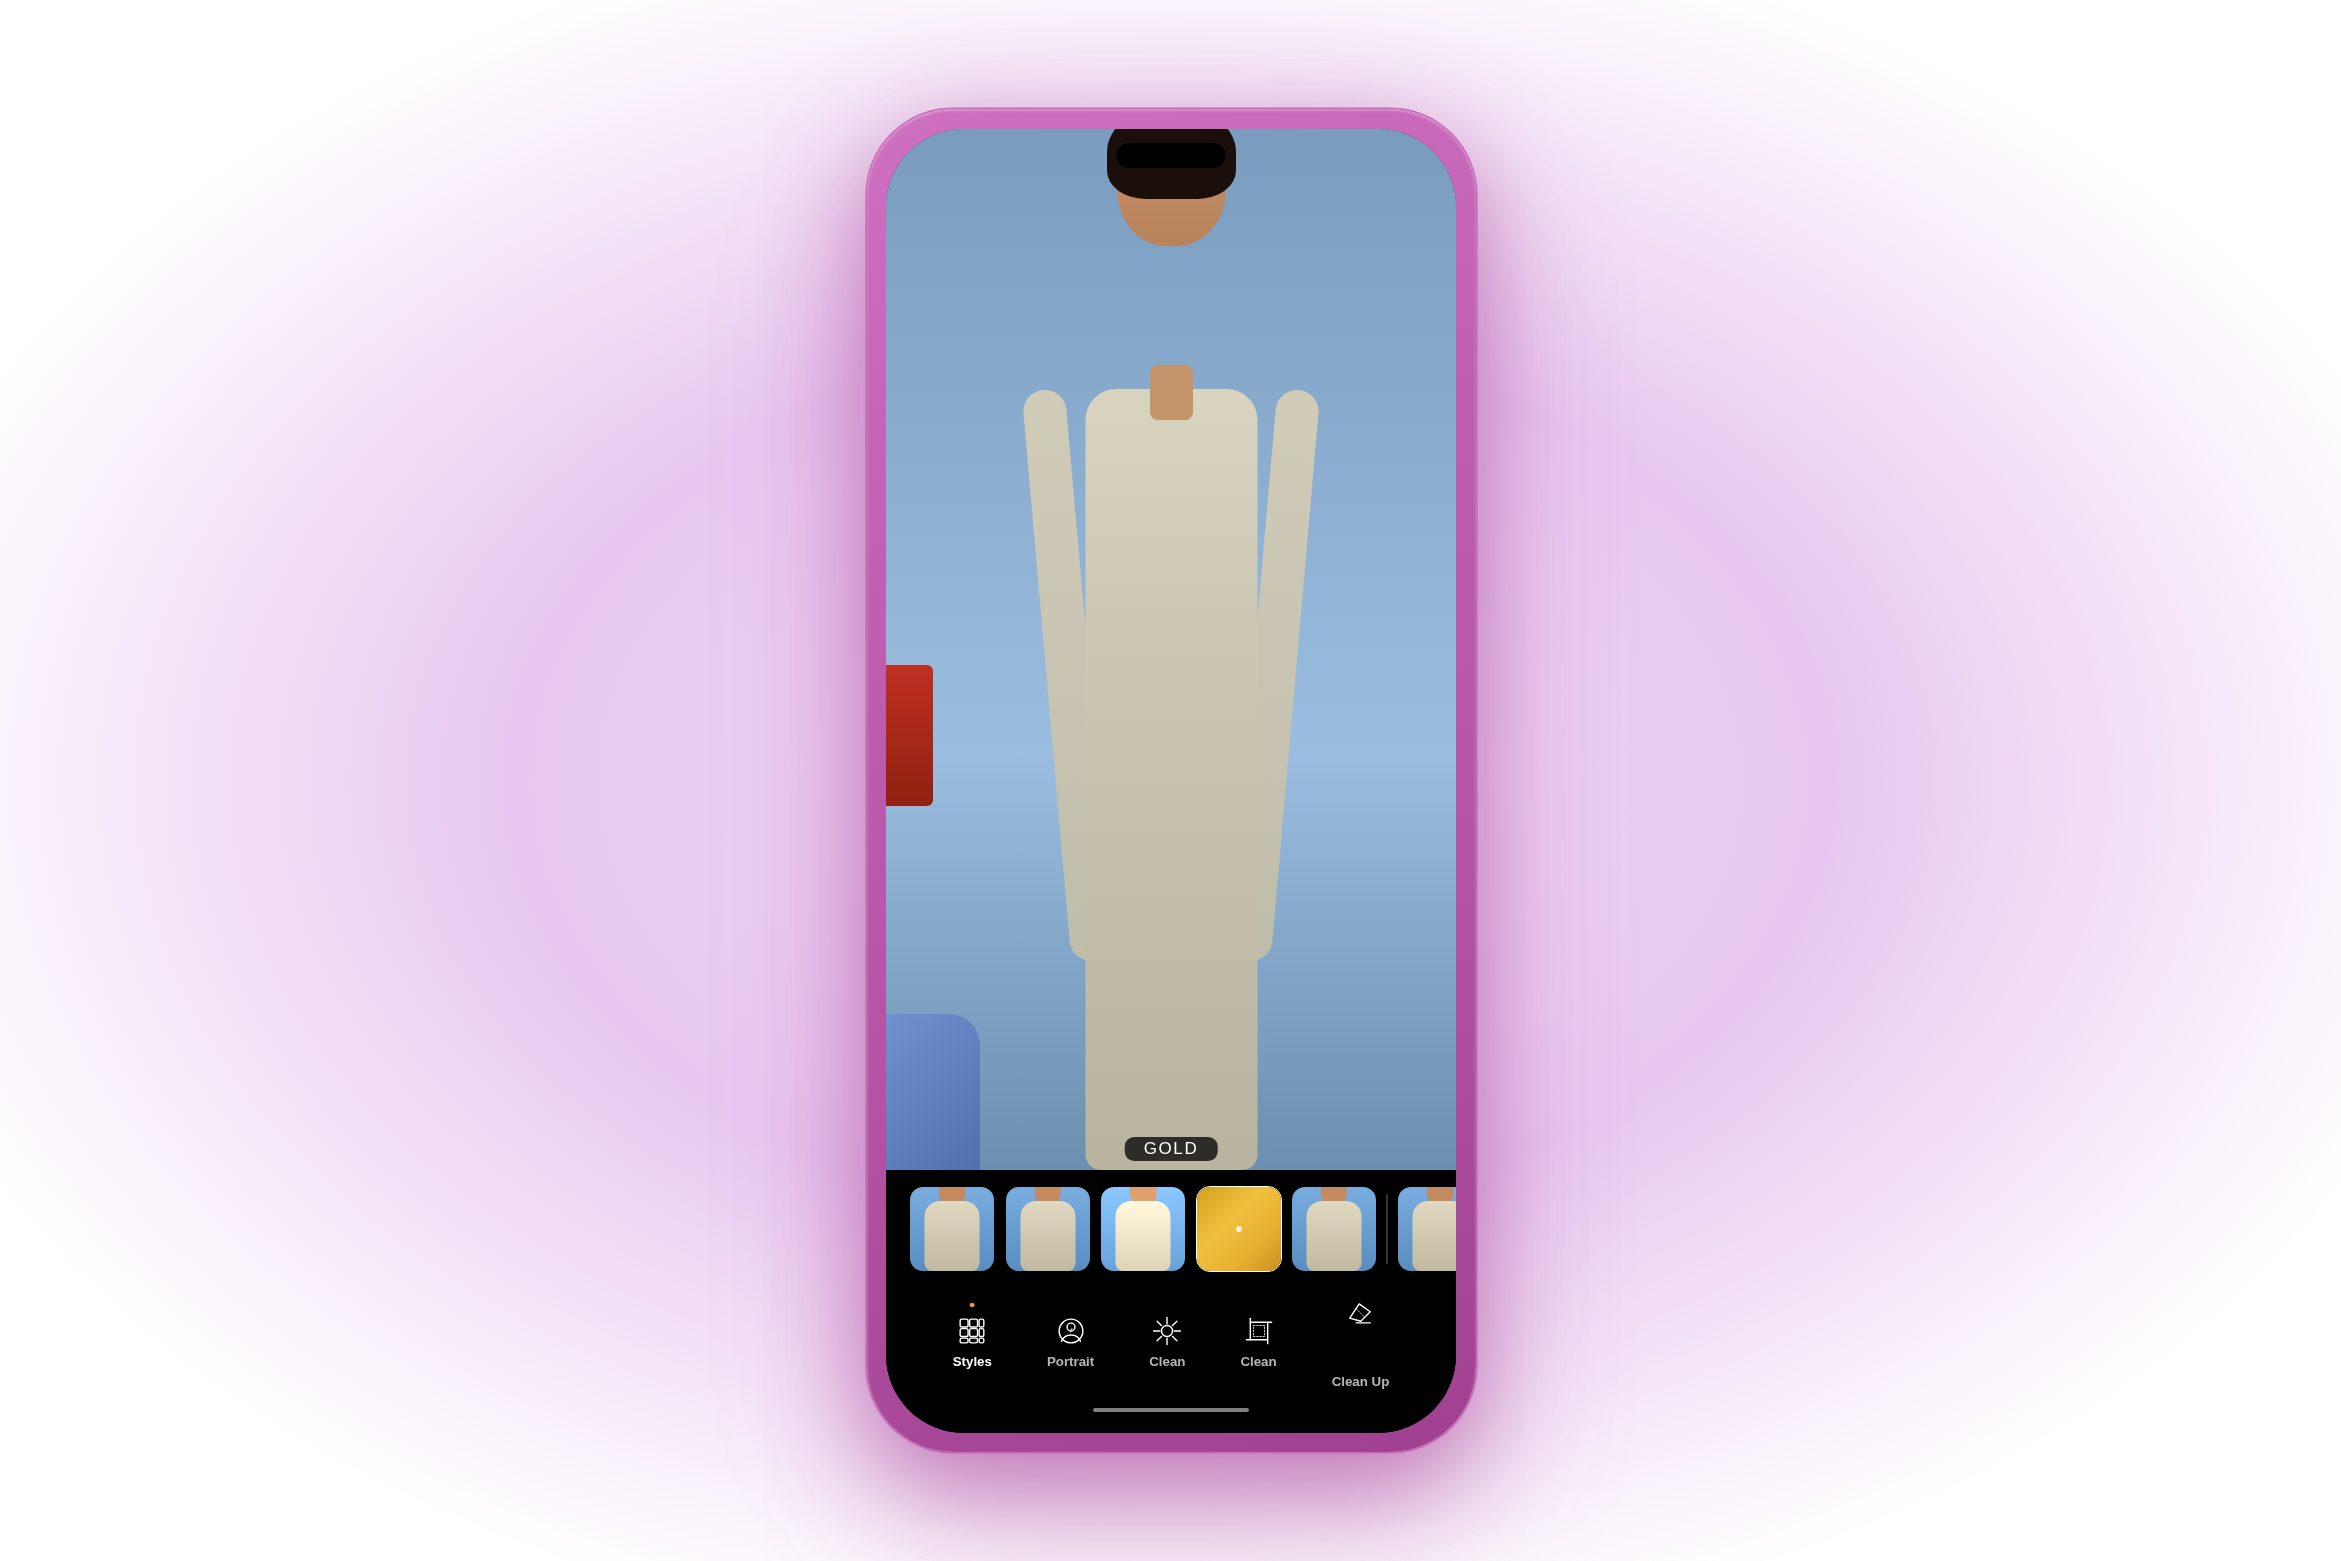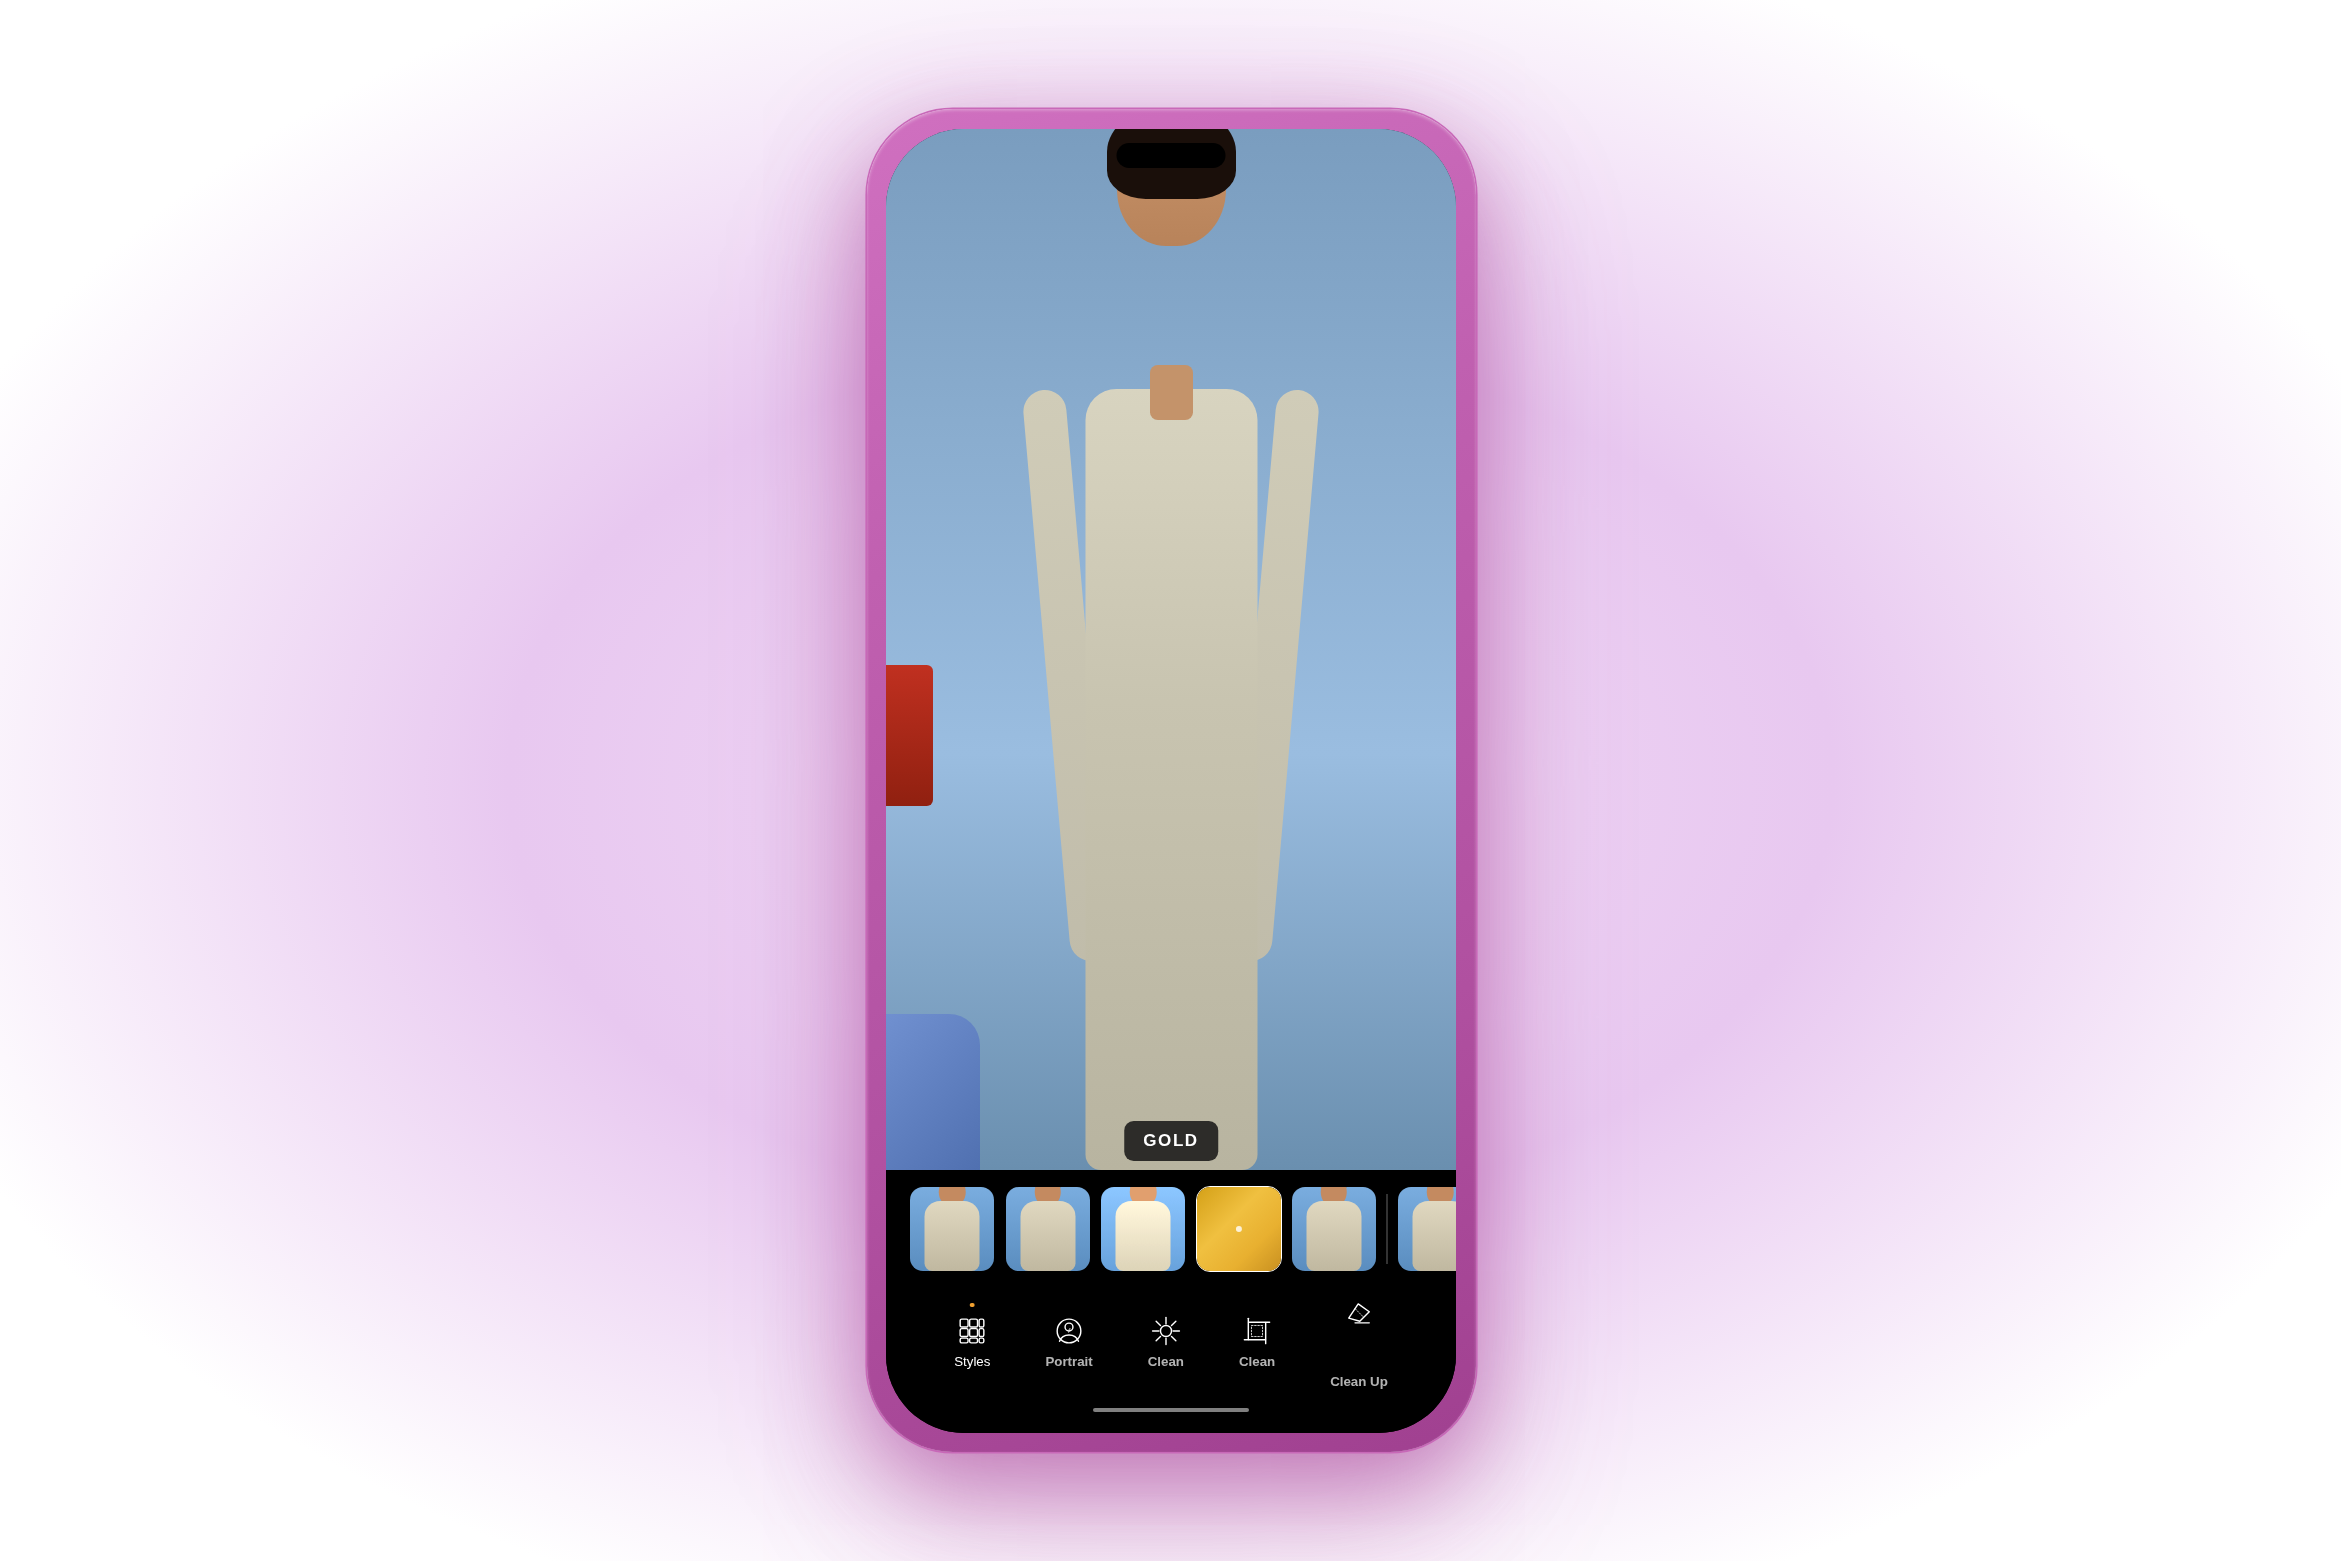--- a/index.html
+++ b/index.html
@@ -178,23 +178,23 @@
 
     
     .gold-label {
       position: absolute;
       bottom: 9.4px;
       left: 50%;
       transform: translateX(-50%);
       background: rgba(20, 20, 20, 0.85);
       color: #ffffff;
       font-size: 17px;
-      font-weight: 700;
+      font-weight: 400;
       letter-spacing: 1.6px;
-      padding: 10px 19px;
+      padding: 2px 19px;
       border-radius: 9.4px;
       white-space: nowrap;
       z-index: 10;
     }
 
     
     .bottom-panel {
       background: #000000;
       padding: 15.6px 0 7.8px;
     }
@@ -317,21 +317,21 @@
       justify-content: center;
     }
 
     .toolbar-label {
       font-size: 13.3px;
       color: #ffffff;
       font-weight: 700;
     }
 
     .toolbar-item.active .toolbar-label {
-      font-weight: 400;
+      font-weight: 700;
     }
 
     .active-dot {
       width: 4.7px;
       height: 4.7px;
       background: #f0a030;
       border-radius: 50%;
       position: absolute;
       top: -11px;
       left: 50%;

